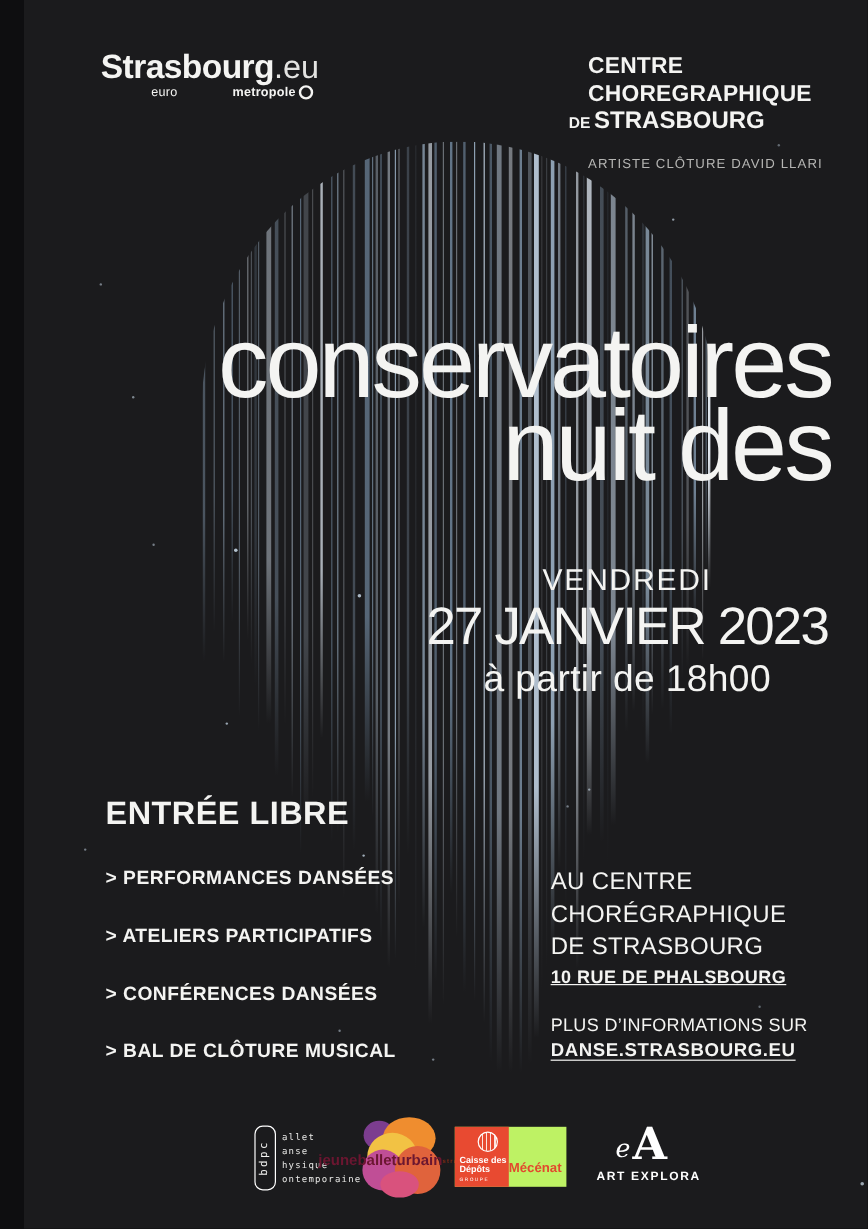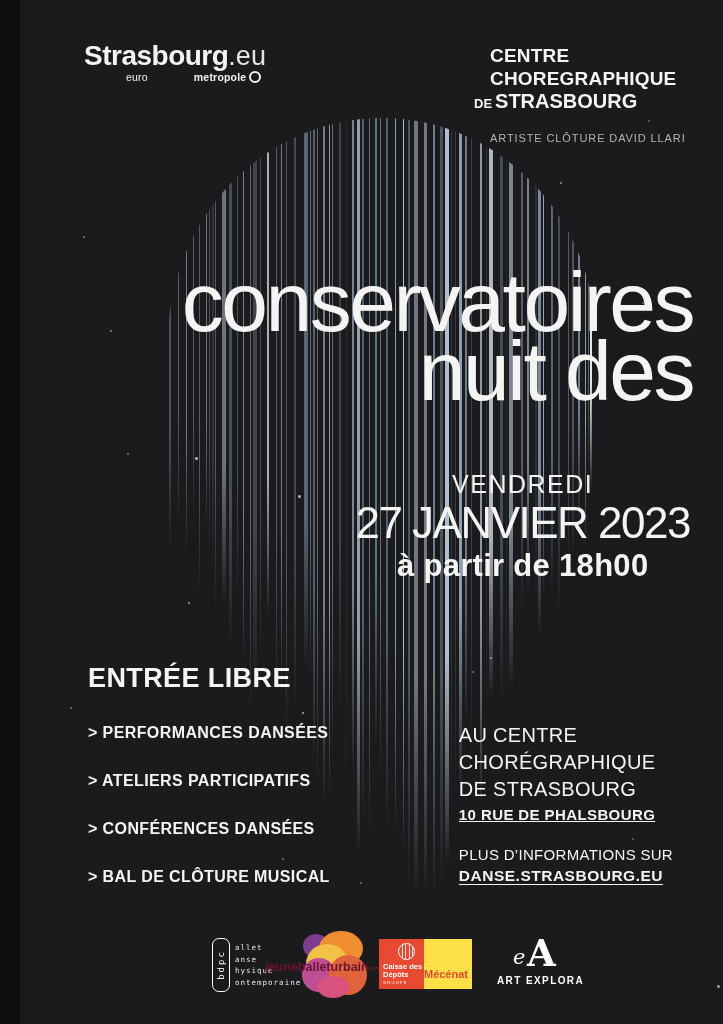--- a/index.html
+++ b/index.html
@@ -32,21 +32,21 @@
   .lc-artist{margin-top:12px;font-size:11px;font-weight:400;color:#b5b5b3;letter-spacing:.9px;white-space:nowrap;}
   
   .title{
     position:absolute;right:50px;top:268px;z-index:2;text-align:right;
     font-size:84px;font-weight:400;line-height:69px;letter-spacing:-2.5px;white-space:nowrap;
   }
   
   .event{position:absolute;right:53px;top:471px;z-index:2;text-align:center;}
   .ev-weekday{font-size:25px;font-weight:300;letter-spacing:1.5px;line-height:27px;}
   .ev-date{font-size:44px;font-weight:400;letter-spacing:-1.5px;line-height:50px;white-space:nowrap;}
-  .ev-time{font-size:31px;font-weight:700;letter-spacing:.3px;line-height:36px;}
+  .ev-time{font-size:31px;font-weight:400;letter-spacing:.3px;line-height:36px;}
   
   .admission{position:absolute;left:68px;top:663px;z-index:2;}
   .ad-headline{font-size:27px;font-weight:bold;letter-spacing:.4px;}
   .ad-item{font-size:16px;font-weight:bold;letter-spacing:.4px;margin-top:30px;white-space:nowrap;}
   .ad-item:first-of-type{margin-top:36px;}
   
   .venue{position:absolute;right:70px;top:722px;z-index:2;text-align:left;}
   .vn-line{font-size:20px;font-weight:500;line-height:27px;letter-spacing:.3px;white-space:nowrap;}
   .vn-address{font-size:15px;font-weight:bold;letter-spacing:.4px;margin-top:3px;white-space:nowrap;text-decoration:underline;}
   .vn-info{font-size:15px;font-weight:500;letter-spacing:.3px;margin-top:23px;white-space:nowrap;}
@@ -65,21 +65,21 @@
   .jb1{left:1px;top:3px;width:26px;height:24px;background:#7c3d8f;}
   .jb2{left:17px;top:0;width:44px;height:35px;background:#ef8d2f;}
   .jb3{left:4px;top:13px;width:42px;height:40px;background:#f2c244;}
   .jb4{left:0;top:27px;width:34px;height:34px;background:#c04e96;}
   .jb5{left:27px;top:24px;width:38px;height:40px;background:#e0633c;}
   .jb6{left:15px;top:45px;width:32px;height:22px;background:#d9527d;}
   .jbu-text{position:absolute;inset:0;z-index:2;display:flex;
             align-items:center;justify-content:center;padding-top:4px;
             color:#6b1630;font-weight:bold;font-size:12.5px;line-height:11.5px;}
   .jbu-city{font-size:5px;letter-spacing:1px;font-weight:bold;color:#7d2a16;margin-top:1.5px;}
-  .p-caisse{position:absolute;left:359px;top:939px;width:93px;height:50px;background:#fde047;
+  .p-caisse{position:absolute;left:359px;top:939px;width:93px;height:50px;background:#bef264;
             display:flex;z-index:2;}
   .caisse-red{width:60px;height:100%;background:#e84a31;position:relative;}
   .caisse-emblem{position:absolute;right:9px;top:4px;width:15px;height:15px;border:1.5px solid #fff;
                  border-radius:50%;background:repeating-linear-gradient(90deg,transparent 0 2.5px,rgba(255,255,255,.85) 2.5px 3.5px);}
   .caisse-name{position:absolute;left:4px;bottom:10px;width:46px;color:#fff;
                font-size:7.5px;font-weight:bold;line-height:8px;}
   .caisse-sub{position:absolute;left:4px;bottom:4px;color:#fff;font-size:4px;letter-spacing:1.2px;}
   .caisse-mecenat{flex:1;display:flex;align-items:flex-end;justify-content:flex-end;
                   padding:0 4px 9px 0;color:#e2492e;font-size:11px;font-weight:bold;}
   .p-artexplora{position:absolute;left:477px;top:930px;width:74px;text-align:center;z-index:2;color:#fff;}

